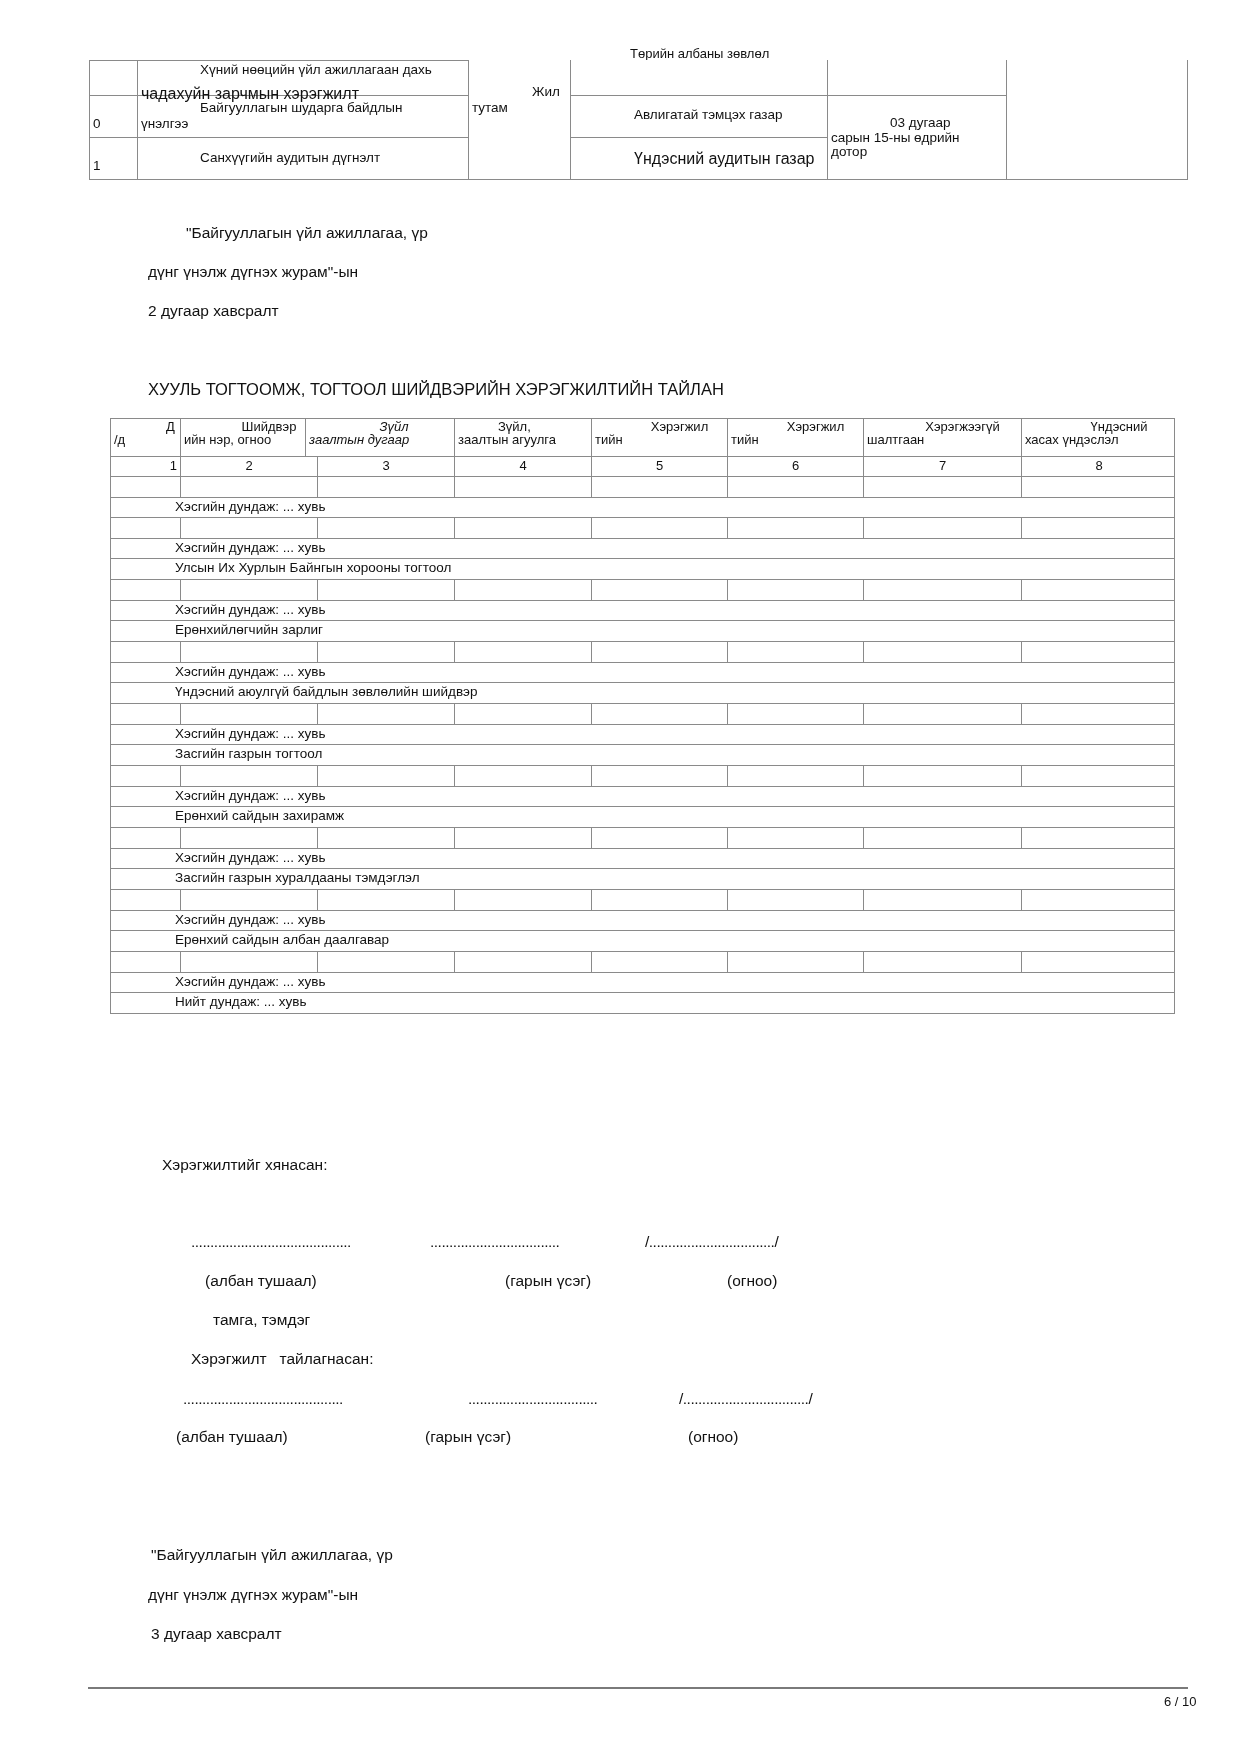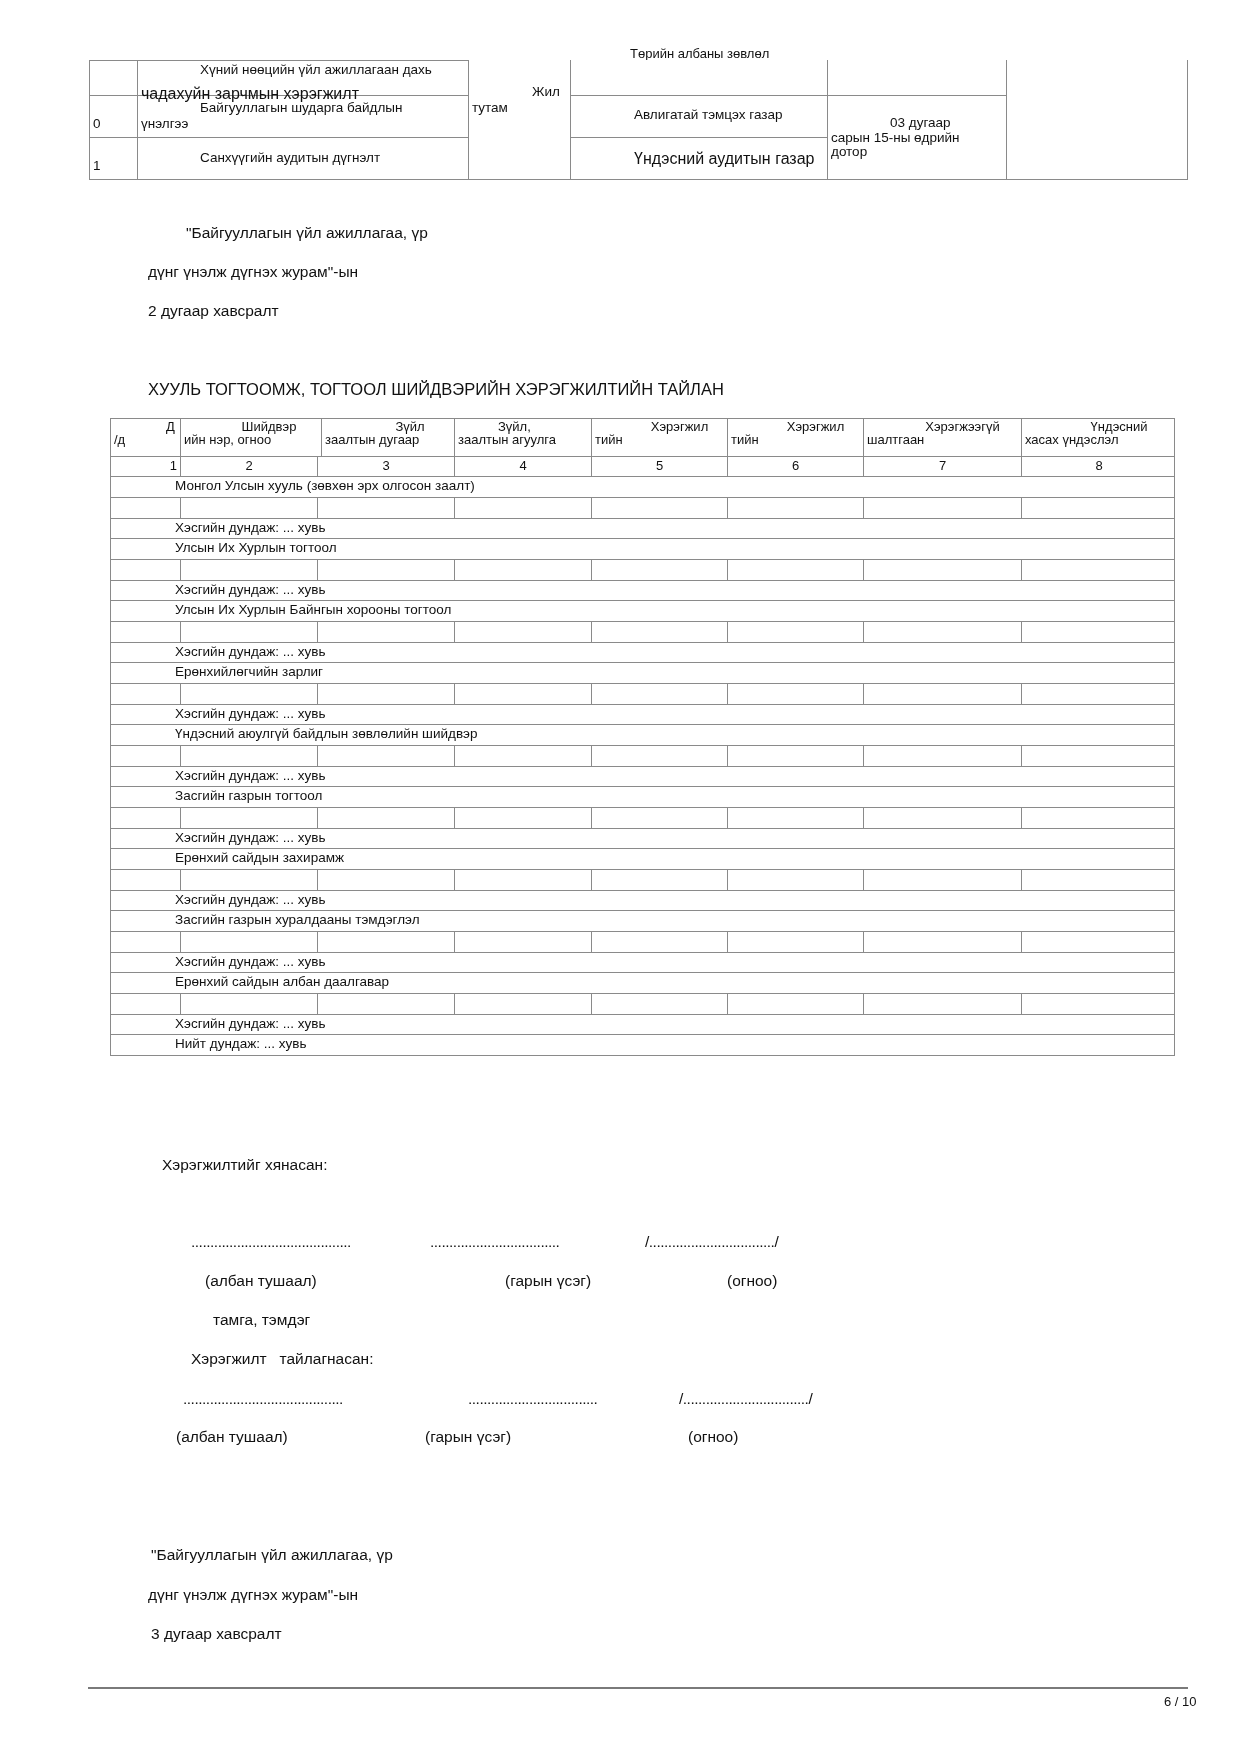--- a/index.html
+++ b/index.html
@@ -64,21 +64,21 @@
 <div id="report-table" style="position:absolute;left:110px;top:418px;width:1065px;">
   <div class="row" style="height:39px;border-top:1px solid #8a8a8a" id="hdr-row">
       <div class="cell" style="left: 0px; width: 69px; border-left: none;">
         <div style="text-align: center; padding-left: 50px;">Д</div>
         <div>/д</div>
       </div>
       <div class="cell" style="left: 69px; width: 137px;">
         <div style="text-align: center; padding-left: 40px;">Шийдвэр</div>
         <div>ийн нэр, огноо</div>
       </div>
-      <div class="cell" style="left: 210px; width: 137px;">
+      <div class="cell" style="left: 194px; width: 137px; font-style: italic;">
         <div style="text-align: center; padding-left: 40px;">Зүйл</div>
         <div>заалтын дугаар</div>
       </div>
       <div class="cell" style="left: 343px; width: 137px;">
         <div style="text-align: left; padding-left: 40px;">Зүйл,</div>
         <div>заалтын агуулга</div>
       </div>
       <div class="cell" style="left: 480px; width: 136px;">
         <div style="text-align: center; padding-left: 40px;">Хэрэгжил</div>
         <div>тийн</div>
@@ -101,37 +101,31 @@
       <div class="cell" style="left: 69px; width: 137px; text-align: center; padding-top: 2px;">2</div>
       <div class="cell" style="left: 206px; width: 137px; text-align: center; padding-top: 2px;">3</div>
       <div class="cell" style="left: 343px; width: 137px; text-align: center; padding-top: 2px;">4</div>
       <div class="cell" style="left: 480px; width: 136px; text-align: center; padding-top: 2px;">5</div>
       <div class="cell" style="left: 616px; width: 136px; text-align: center; padding-top: 2px;">6</div>
       <div class="cell" style="left: 752px; width: 158px; text-align: center; padding-top: 2px;">7</div>
       <div class="cell" style="left: 910px; width: 155px; text-align: center; padding-top: 2px;">8</div>
     </div>
   <div id="section-rows">
       <div class="row" style="height: 21px;">
-        <span class="span">Монгол Улсын хууль (зөвхөн эрх олгосон заалт)</span>
-      </div>
-      <div class="row" style="height: 21px;">
-        <div class="cell" style="left: 0px; width: 69px; border-left: none;"></div>
-        <div class="cell" style="left: 69px; width: 137px;"></div>
-        <div class="cell" style="left: 206px; width: 137px;"></div>
-        <div class="cell" style="left: 343px; width: 137px;"></div>
-        <div class="cell" style="left: 480px; width: 136px;"></div>
-        <div class="cell" style="left: 616px; width: 136px;"></div>
-        <div class="cell" style="left: 752px; width: 158px;"></div>
-        <div class="cell" style="left: 910px; width: 155px;"></div>
-      </div>
-      <div class="row" style="height: 20px;">
-        <span class="span">Хэсгийн дундаж: ... хувь</span>
-      </div>
-      <div class="row" style="height: 21px;">
-        <span class="span">Улсын Их Хурлын тогтоол</span>
+        <div class="cell" style="left: 0px; width: 69px; border-left: none;"></div>
+        <div class="cell" style="left: 69px; width: 137px;"></div>
+        <div class="cell" style="left: 206px; width: 137px;"></div>
+        <div class="cell" style="left: 343px; width: 137px;"></div>
+        <div class="cell" style="left: 480px; width: 136px;"></div>
+        <div class="cell" style="left: 616px; width: 136px;"></div>
+        <div class="cell" style="left: 752px; width: 158px;"></div>
+        <div class="cell" style="left: 910px; width: 155px;"></div>
+      </div>
+      <div class="row" style="height: 20px;">
+        <span class="span">Хэсгийн дундаж: ... хувь</span>
       </div>
       <div class="row" style="height: 21px;">
         <div class="cell" style="left: 0px; width: 69px; border-left: none;"></div>
         <div class="cell" style="left: 69px; width: 137px;"></div>
         <div class="cell" style="left: 206px; width: 137px;"></div>
         <div class="cell" style="left: 343px; width: 137px;"></div>
         <div class="cell" style="left: 480px; width: 136px;"></div>
         <div class="cell" style="left: 616px; width: 136px;"></div>
         <div class="cell" style="left: 752px; width: 158px;"></div>
         <div class="cell" style="left: 910px; width: 155px;"></div>

